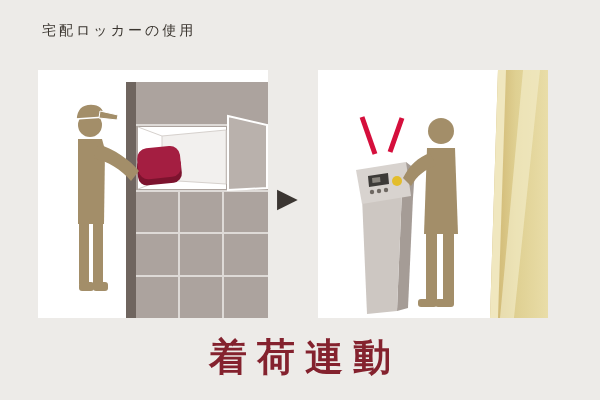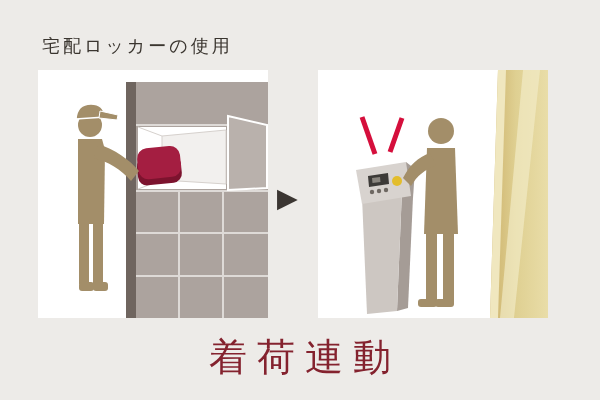--- a/index.html
+++ b/index.html
@@ -4,34 +4,34 @@
 <style>
   *{margin:0;padding:0;box-sizing:border-box}
   html,body{width:600px;height:400px}
   body{
     background:var(--page_bg,#edebe8);
     font-family:"DejaVu Sans","Liberation Sans",sans-serif;
     position:relative;overflow:hidden;
   }
   .stage{position:absolute;left:0;top:0;width:600px;height:400px}
   .caption{position:absolute;color:var(--caption_text,#3a352f)}
-  .caption-left{left:42px;top:34px;font-size:18px;letter-spacing:3px}
+  .caption-left{left:42px;top:22px;font-size:14px;letter-spacing:3px}
   .caption-right{left:318px;top:10px;font-size:16px;line-height:24px;letter-spacing:1px}
   .panel{position:absolute;top:70px;width:230px;height:248px;background:var(--panel_bg,#ffffff)}
   .panel-left{left:38px}
   .panel-right{left:318px}
   .arrow{
     position:absolute;left:277px;top:184px;
     color:var(--arrow_dark,#3b3632);font-size:27px;line-height:1;
   }
   .title{
     position:absolute;left:0;top:332px;width:600px;text-align:center;
     color:var(--title_maroon,#84222e);
     font-family:"DejaVu Serif","Liberation Serif",serif;
-    font-size:38px;font-weight:400;letter-spacing:10px;text-indent:10px;
+    font-size:38px;font-weight:700;letter-spacing:10px;text-indent:10px;
   }
   
   .f-tan{fill:var(--figure_tan,#a38e69)}
   .f-locker{fill:var(--locker_gray,#aca39e)}
   .f-locker-edge{fill:var(--locker_edge,#6f655f)}
   .f-door-open{fill:var(--locker_door_open,#b9b1ac)}
   .f-white{fill:#ffffff}
   .f-interior{fill:#f2f0ee}
   .f-package{fill:var(--package_red,#a41e41)}
   .f-package-dark{fill:var(--package_red_dark,#7c132e)}

